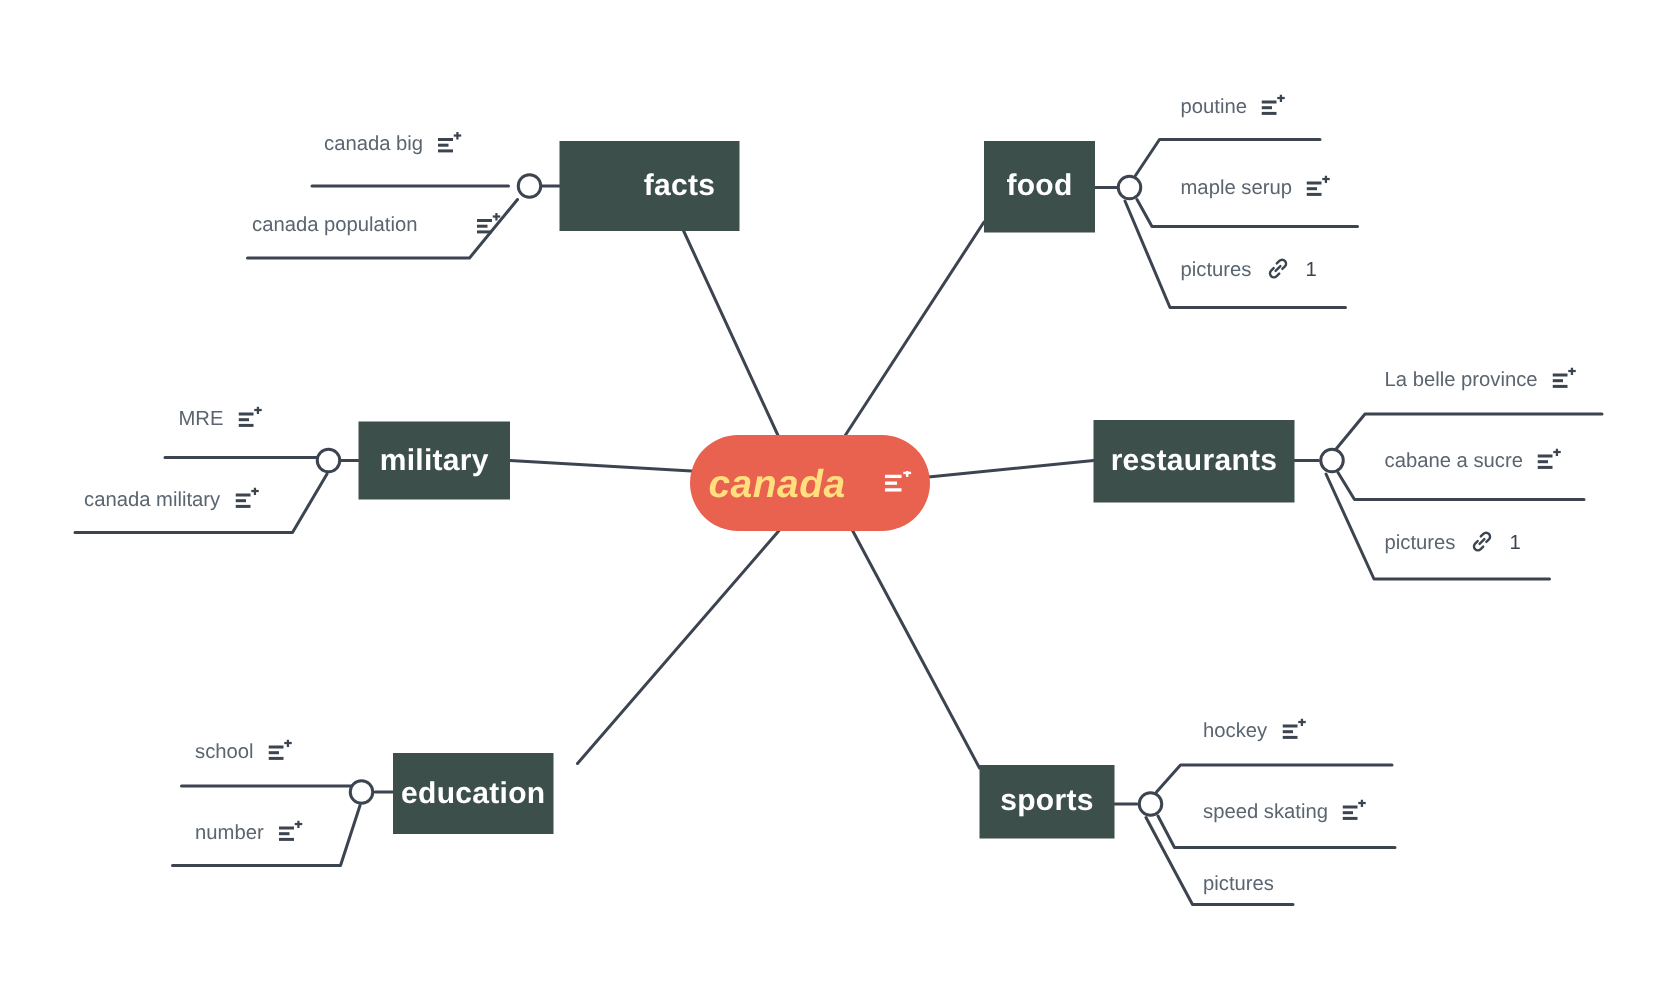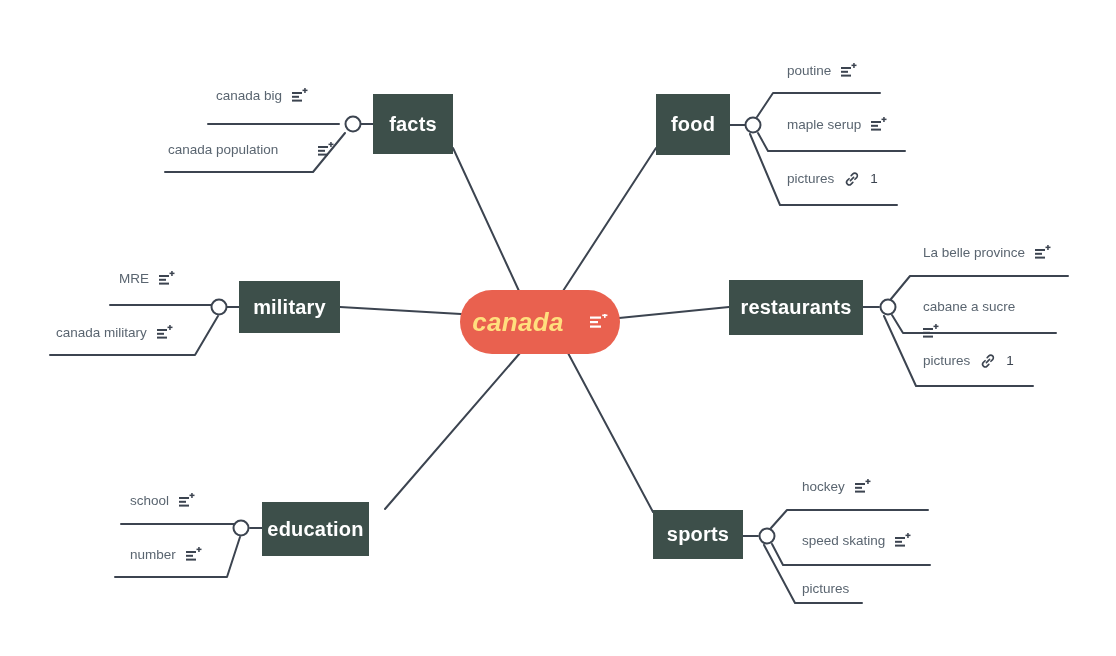--- a/index.html
+++ b/index.html
@@ -52,21 +52,21 @@
   .root-label {
     color: #ffdf7e;
     font-style: italic;
     font-weight: bold;
     font-size: 26px;
     letter-spacing: 0.3px;
   }
   .leaf {
     position: absolute;
     display: flex;
-    align-items: flex-start;
+    align-items: flex-end;
     gap: 10px;
     white-space: nowrap;
   }
   .leaf-label {
     color: #5a6570;
     font-size: 13.5px;
   }
   .leaf-count {
     color: #3c4450;
     font-size: 13.5px;
@@ -138,21 +138,21 @@
       <svg width="18" height="16" viewBox="0 0 18 16">
         <rect x="0" y="2.5" width="11" height="2.2" fill="#ffffff"></rect>
         <rect x="0" y="7" width="8" height="2.2" fill="#ffffff"></rect>
         <rect x="0" y="11.5" width="11" height="2.2" fill="#ffffff"></rect>
         <rect x="12.2" y="0.5" width="5.2" height="1.6" fill="#ffffff"></rect>
         <rect x="14" y="-1.3" width="1.6" height="5.2" fill="#ffffff"></rect>
       </svg>
     </span>
   </div>
 
-  <div class="node-box" style="left:373px; top:94px; width:80px; height:60px;">
+  <div class="node-box" style="left:373px; top:94px; width:80px; height:60px;padding-left:40px;">
     <span>facts</span>
   </div>
 
   <div class="node-box" style="left:656px; top:94px; width:74px; height:61px;">
     <span>food</span>
   </div>
 
   <div class="node-box" style="left:239px; top:281px; width:101px; height:52px;">
     <span>military</span>
   </div>
@@ -267,21 +267,21 @@
       <svg width="16" height="15" viewBox="0 0 16 15">
         <rect x="0" y="4" width="10" height="2" fill="#3c4450"></rect>
         <rect x="0" y="7.8" width="7" height="2" fill="#3c4450"></rect>
         <rect x="0" y="11.6" width="10" height="2" fill="#3c4450"></rect>
         <rect x="10.5" y="1.6" width="5" height="1.5" fill="#3c4450"></rect>
         <rect x="12.2" y="0" width="1.5" height="5" fill="#3c4450"></rect>
       </svg>
     </span>
   </div>
 
-  <div class="leaf" style="left:923px; top:299px;flex-direction:column;">
+  <div class="leaf" style="left:923px; top:299px;">
     <span class="leaf-label">cabane a sucre</span>
     <span class="icon note-icon">
       <svg width="16" height="15" viewBox="0 0 16 15">
         <rect x="0" y="4" width="10" height="2" fill="#3c4450"></rect>
         <rect x="0" y="7.8" width="7" height="2" fill="#3c4450"></rect>
         <rect x="0" y="11.6" width="10" height="2" fill="#3c4450"></rect>
         <rect x="10.5" y="1.6" width="5" height="1.5" fill="#3c4450"></rect>
         <rect x="12.2" y="0" width="1.5" height="5" fill="#3c4450"></rect>
       </svg>
     </span>

